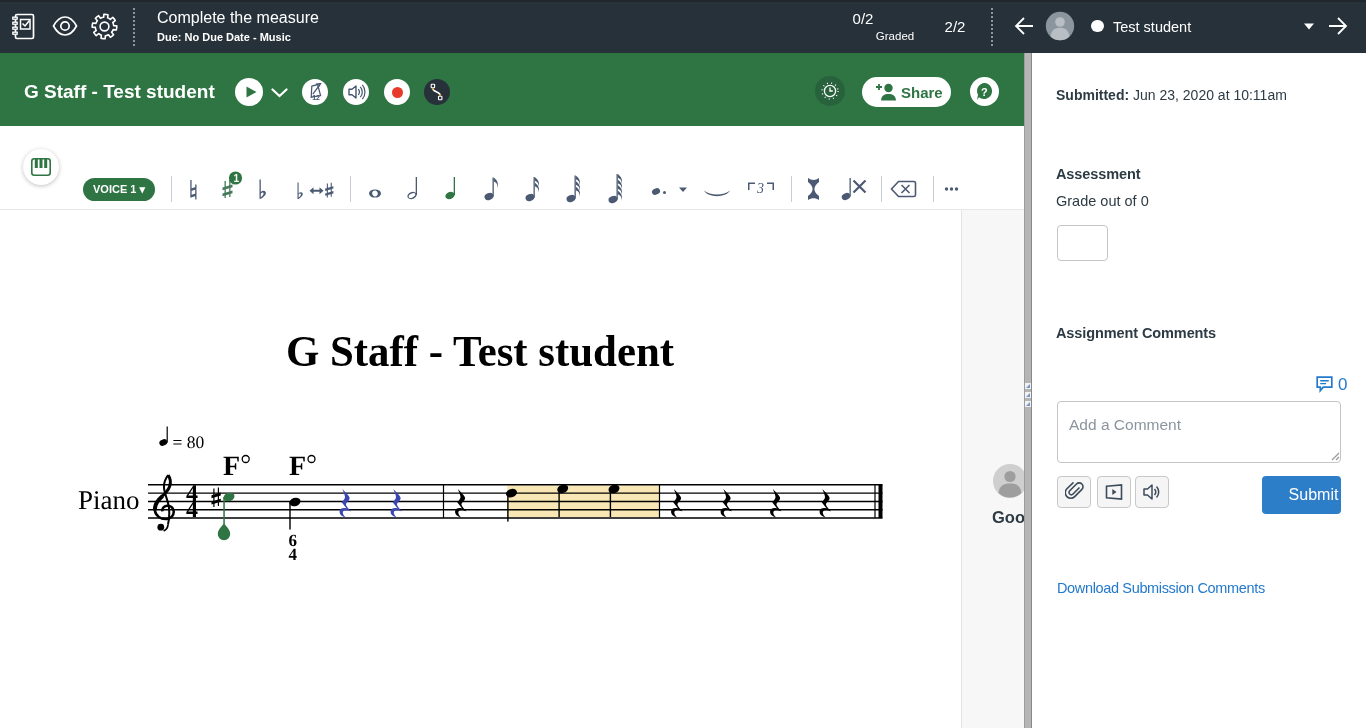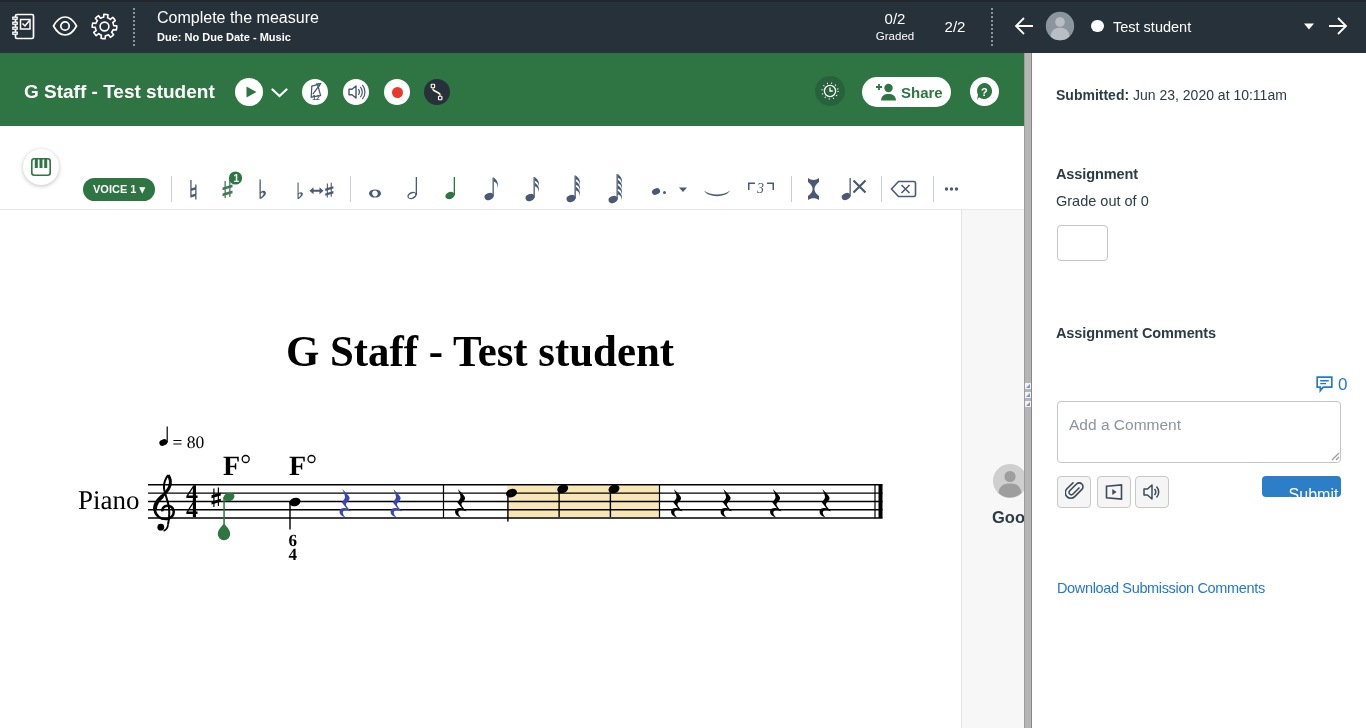--- a/index.html
+++ b/index.html
@@ -24,21 +24,21 @@
 #score { left:0; top:210px; width:961px; height:518px; background:#fff; }
 #sidepanel { left:961px; top:210px; width:63px; height:518px; background:#f7f7f7; border-left:1px solid #e3e3e3; }
 
 #splitter { left:1024px; top:53px; width:8px; height:675px; background:#b5b5b5; border-left:1px solid #9b9b9b; border-right:1px solid #888; }
 
 #sidebar { left:1032px; top:53px; width:334px; height:675px; background:#fff; color:#2D3B45; }
 .blue { color:#2379cb;margin-top:38px; }
 #gradebox { position:absolute; left:25px; top:172px; width:51px; height:36px; border:1px solid #c5c5c5; border-radius:4px; background:#fff; }
 #commentbox { position:absolute; left:25px; top:348px; width:284px; height:62px; border:1px solid #c5c5c5; border-radius:4px; }
 .iconbtn { position:absolute; top:423px; width:34px; height:32px; border:1px solid #c8c8c8; border-radius:4px; background:#f5f5f5; }
-#submit { position:absolute; left:230px; top:423px; width:79px; height:21px; background:#2d7ec9; border-radius:4px; color:#fff; font-size:16px; text-align:center; line-height:38px;padding-left:24px; }
+#submit { position:absolute; left:230px; top:423px; width:79px; height:38px; background:#2d7ec9; border-radius:4px; color:#fff; font-size:16px; text-align:center; line-height:38px;padding-left:24px; }
 </style>
 </head>
 <body>
 <div id="root">
 
   <div id="topbar" class="abs">
 
     <svg class="abs" style="left:12px;top:11px;" width="25" height="27" viewBox="0 0 25 27">
       <rect x="3.5" y="1.5" width="18" height="24" rx="1.5" fill="none" stroke="#fff" stroke-width="1.7"></rect>
       <rect x="0.8" y="4.2" width="4.4" height="2.0" fill="#273139" stroke="#fff" stroke-width="1.3"></rect>
@@ -54,21 +54,21 @@
       <circle cx="13" cy="10" r="4.2" fill="none" stroke="#fff" stroke-width="1.7"></circle>
     </svg>
 
     <svg class="abs" style="left:91px;top:11px;" width="27" height="27" viewBox="0 0 27 27">
       <path d="M12.9 1.2 A12.3 12.3 0 0 1 17.0 1.7 L16.6 4.8 A9.2 9.2 0 0 1 19.3 6.4 L21.8 4.4 A12.3 12.3 0 0 1 24.3 7.6 L21.8 9.5 A9.2 9.2 0 0 1 22.7 12.6 L25.8 12.9 A12.3 12.3 0 0 1 25.3 17.0 L22.2 16.6 A9.2 9.2 0 0 1 20.6 19.3 L22.6 21.8 A12.3 12.3 0 0 1 19.4 24.3 L17.5 21.8 A9.2 9.2 0 0 1 14.4 22.7 L14.1 25.8 A12.3 12.3 0 0 1 10.0 25.3 L10.4 22.2 A9.2 9.2 0 0 1 7.7 20.6 L5.2 22.6 A12.3 12.3 0 0 1 2.7 19.4 L5.2 17.5 A9.2 9.2 0 0 1 4.3 14.4 L1.2 14.1 A12.3 12.3 0 0 1 1.7 10.0 L4.8 10.4 A9.2 9.2 0 0 1 6.4 7.7 L4.4 5.2 A12.3 12.3 0 0 1 7.6 2.7 L9.5 5.2 A9.2 9.2 0 0 1 12.6 4.3 Z" fill="none" stroke="#fff" stroke-width="1.6" stroke-linejoin="round"></path>
       <circle cx="13.5" cy="13.5" r="4.4" fill="none" stroke="#fff" stroke-width="1.6"></circle>
     </svg>
     <div class="abs dotsep" style="left:133px;top:6px;height:38px;"></div>
     <div class="abs" style="left:157px;top:6.5px;font-size:16px;">Complete the measure</div>
     <div class="abs" style="left:157px;top:29px;font-size:11px;font-weight:bold;">Due: No Due Date - Music</div>
-    <div class="abs" style="left:870px;top:7.5px;width:50px;text-align:center;font-size:15px;">0/2</div>
+    <div class="abs" style="left:838px;top:7.5px;width:50px;text-align:center;font-size:15px;">0/2</div>
     <div class="abs" style="left:870px;top:28px;width:50px;text-align:center;font-size:11.5px;">Graded</div>
     <div class="abs" style="left:930px;top:15.5px;width:50px;text-align:center;font-size:15px;">2/2</div>
     <div class="abs dotsep" style="left:991px;top:6px;height:38px;"></div>
 
     <svg class="abs" style="left:1014px;top:15px;" width="20" height="18" viewBox="0 0 20 18">
       <path d="M10 1 L2 9 L10 17 M2 9 L19 9" fill="none" stroke="#fff" stroke-width="1.8"></path>
     </svg>
 
     <svg class="abs" style="left:1045px;top:9px;" width="30" height="31" viewBox="0 0 30 31">
       <circle cx="15" cy="15" r="14.2" fill="#8b959e"></circle>
@@ -350,21 +350,21 @@
         <rect y="9" width="6" height="6" fill="#f2f2f2"></rect>
           <path d="M1 14 L5 14 L5 10 Z" fill="#7a96c9"></path>
         <rect y="18" width="6" height="6" fill="#f2f2f2"></rect>
           <path d="M1 23 L5 23 L5 19 Z" fill="#7a96c9"></path>
       </g>
     </svg>
   </div>
 
   <div id="sidebar" class="abs">
     <div class="abs" style="left:24px;top:34px;font-size:14px;"><b>Submitted:</b> Jun 23, 2020 at 10:11am</div>
-    <div class="abs" style="left:24px;top:113px;font-size:14.5px;font-weight:bold;letter-spacing:-0.1px;">Assignment</div>
+    <div class="abs" style="left:24px;top:113px;font-size:14.5px;font-weight:bold;letter-spacing:-0.1px;">Assessment</div>
     <div class="abs" style="left:24px;top:140px;font-size:14.5px;">Grade out of 0</div>
     <div id="gradebox"></div>
     <div class="abs" style="left:24px;top:272px;font-size:14.5px;font-weight:bold;letter-spacing:-0.1px;text-align:right;">Assignment Comments</div>
 
     <svg class="abs" style="left:284px;top:323px;" width="17" height="18" viewBox="0 0 17 18">
       <path d="M1.2 1.2 L15.8 1.2 L15.8 11.2 L7.2 11.2 L4.3 14.6 L4.3 11.2 L1.2 11.2 Z" fill="none" stroke="#2379cb" stroke-width="1.7"></path>
       <path d="M4.2 4.7 L12.8 4.7 M4.2 7.6 L10 7.6" stroke="#2379cb" stroke-width="1.4"></path>
     </svg>
     <div class="abs" style="left:306px;top:321.5px;font-size:17px;color:#2379cb;">0</div>
     <div id="commentbox"></div>

